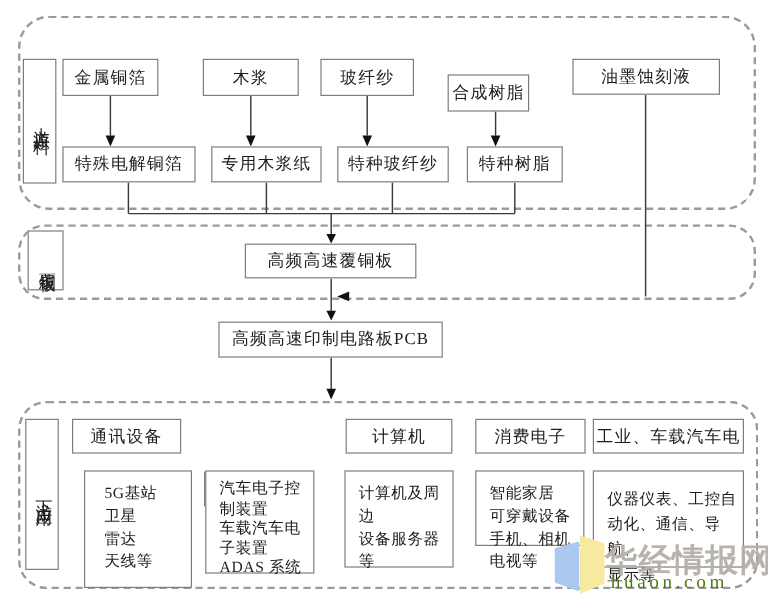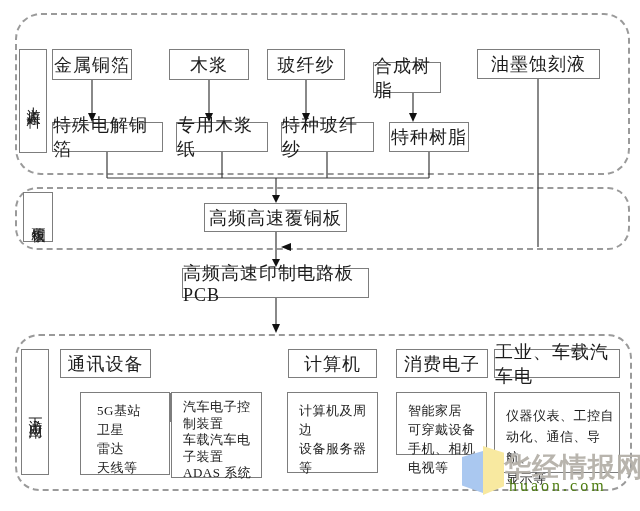--- a/index.html
+++ b/index.html
@@ -8,21 +8,21 @@
     font-family:"Liberation Serif","DejaVu Serif",serif; color:#1c1c1c;
     overflow:hidden;
   }
   .section {
     position:absolute; border:2px dashed #9a9a9a; border-radius:26px;
     background:transparent;
   }
   .box {
     position:absolute; border:1px solid #7d7d7d; background:#ffffff;
     display:flex; align-items:center; justify-content:center;
-    font-size:18px; letter-spacing:1px; box-sizing:border-box;
+    font-size:14px; letter-spacing:1px; box-sizing:border-box;
   }
   .vlabel {
     writing-mode:vertical-rl; text-orientation:upright;
     letter-spacing:3px; font-size:14px;
   }
   .content-box {
     position:absolute; border:1px solid #7d7d7d; background:#ffffff;
     font-size:13px; line-height:19px; white-space:pre-line;
     padding:8px 4px 0 11px; box-sizing:border-box; letter-spacing:0.5px;
   }
@@ -110,21 +110,21 @@
   <div class="box" style="left:182px; top:268px; width:187px; height:30px;">高频高速印制电路板PCB</div>
 
   <div class="box vlabel" style="left:21px; top:349px; width:28px; height:126px;">下游应用</div>
 
   <div class="box" style="left:60px; top:349px; width:91px; height:29px;">通讯设备</div>
   <div class="box" style="left:170px; top:349px; width:90px; height:29px;margin-top:44px;">汽车电子</div>
   <div class="box" style="left:288px; top:349px; width:89px; height:29px;">计算机</div>
   <div class="box" style="left:396px; top:349px; width:92px; height:29px;">消费电子</div>
   <div class="box" style="left:494px; top:349px; width:126px; height:29px;">工业、车载汽车电</div>
 
-  <div class="content-box" style="left:80px; top:392px; width:90px; height:83px;padding-left:16px;">5G基站
+  <div class="content-box" style="left:70px; top:392px; width:90px; height:98px;padding-left:16px;">5G基站
 卫星
 雷达
 天线等</div>
   <div class="content-box" style="left:171px; top:392px; width:91px; height:86px; line-height:16.5px; padding-top:6px;">汽车电子控
 制装置
 车载汽车电
 子装置
 ADAS 系统</div>
   <div class="content-box" style="left:287px; top:392px; width:91px; height:81px;">计算机及周
 边

